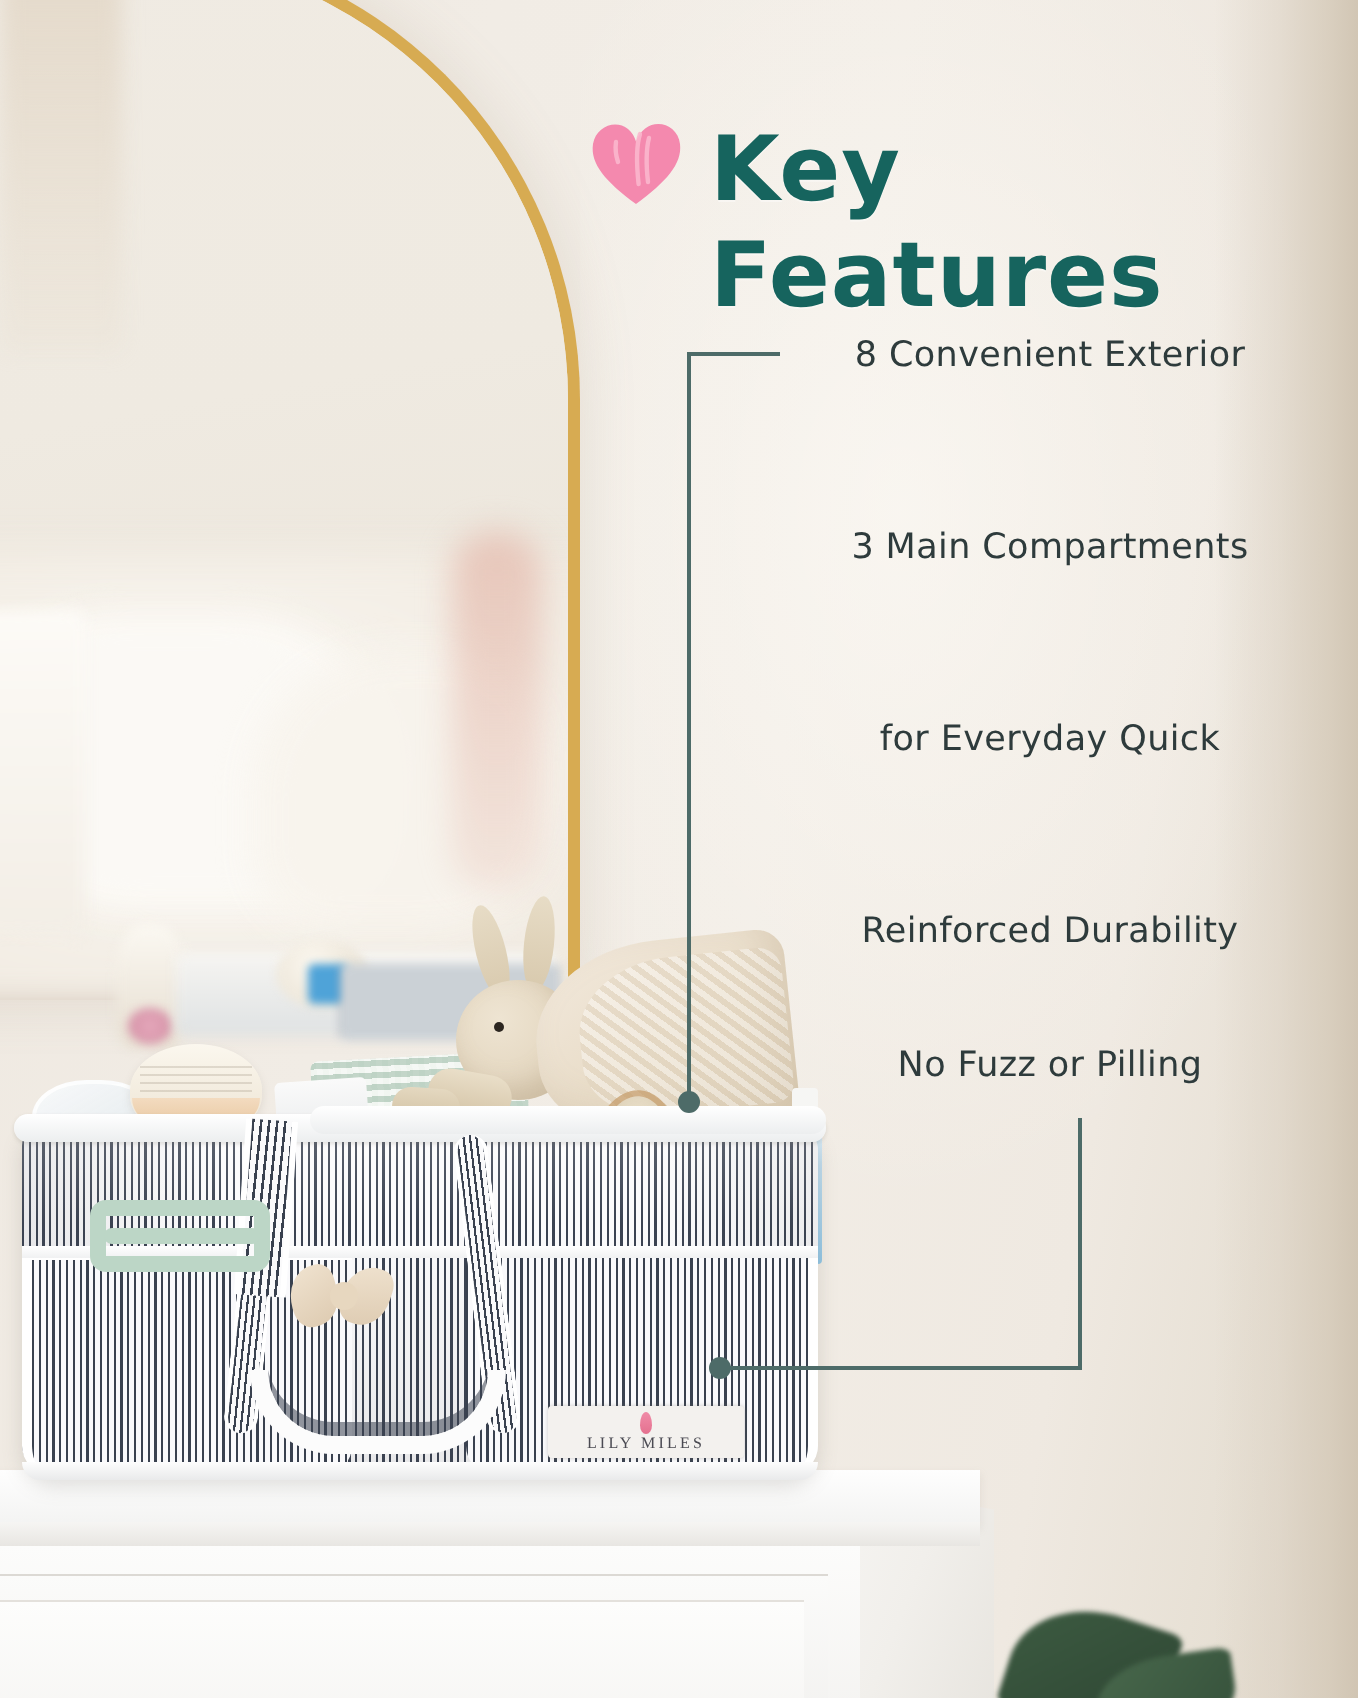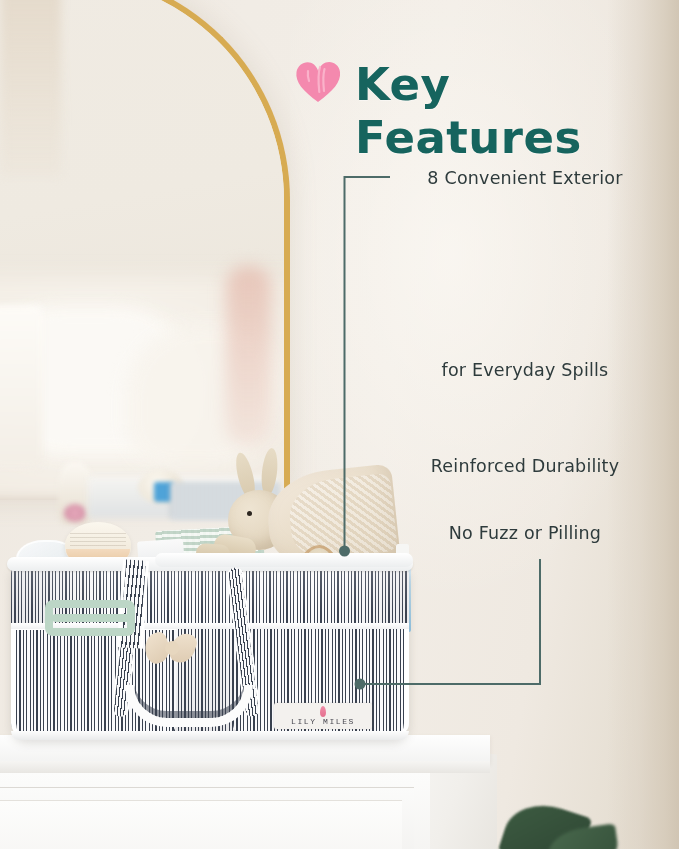--- a/index.html
+++ b/index.html
@@ -231,21 +231,21 @@
   }
   .label {
     position:absolute; left:274px; top:703px; width:98px; height:26px;
     background:#f3f1ee; border-radius:2px;
     box-shadow:0 0 2px rgba(120,115,105,.35);
     display:flex; align-items:flex-end; justify-content:center;
     padding-bottom:3px;
   }
   .label-text {
     font-size:8px; letter-spacing:1.6px; color:#4a4a52;
-    font-family:Liberation Mono, monospace;
+    font-family:Liberation Serif, serif;
   }
   .label-mark {
     position:absolute; left:46px; top:3px; width:6px; height:11px;
     background:linear-gradient(180deg,#f08ca8,#e4718f);
     border-radius:50% 50% 50% 50% / 60% 60% 40% 40%;
   }
 
   
   .item { position:absolute; }
   .bunny-head {
@@ -562,23 +562,24 @@
 
     <path d="M 362 684 L 540 684 L 540 559" fill="none" stroke="#4d6b68" stroke-width="2"></path>
     <circle cx="360" cy="684" r="5.5" fill="#4d6b68"></circle>
   </svg>
 
   <div class="features">
     <div class="feat f1">
       <span class="l1">8 Convenient Exterior</span>
     </div>
     <div class="feat f2">
+      <span class="l1">3 Main Compartments</span>
     </div>
     <div class="feat f3">
-      <span class="l2">for Everyday Spills</span>
+      <span class="l2">for Everyday Quick</span>
     </div>
     <div class="feat f4">
       <span class="l1">Reinforced Durability</span>
     </div>
     <div class="feat f5">
       <span class="l1">No Fuzz or Pilling</span>
     </div>
   </div>
 
 </div>

